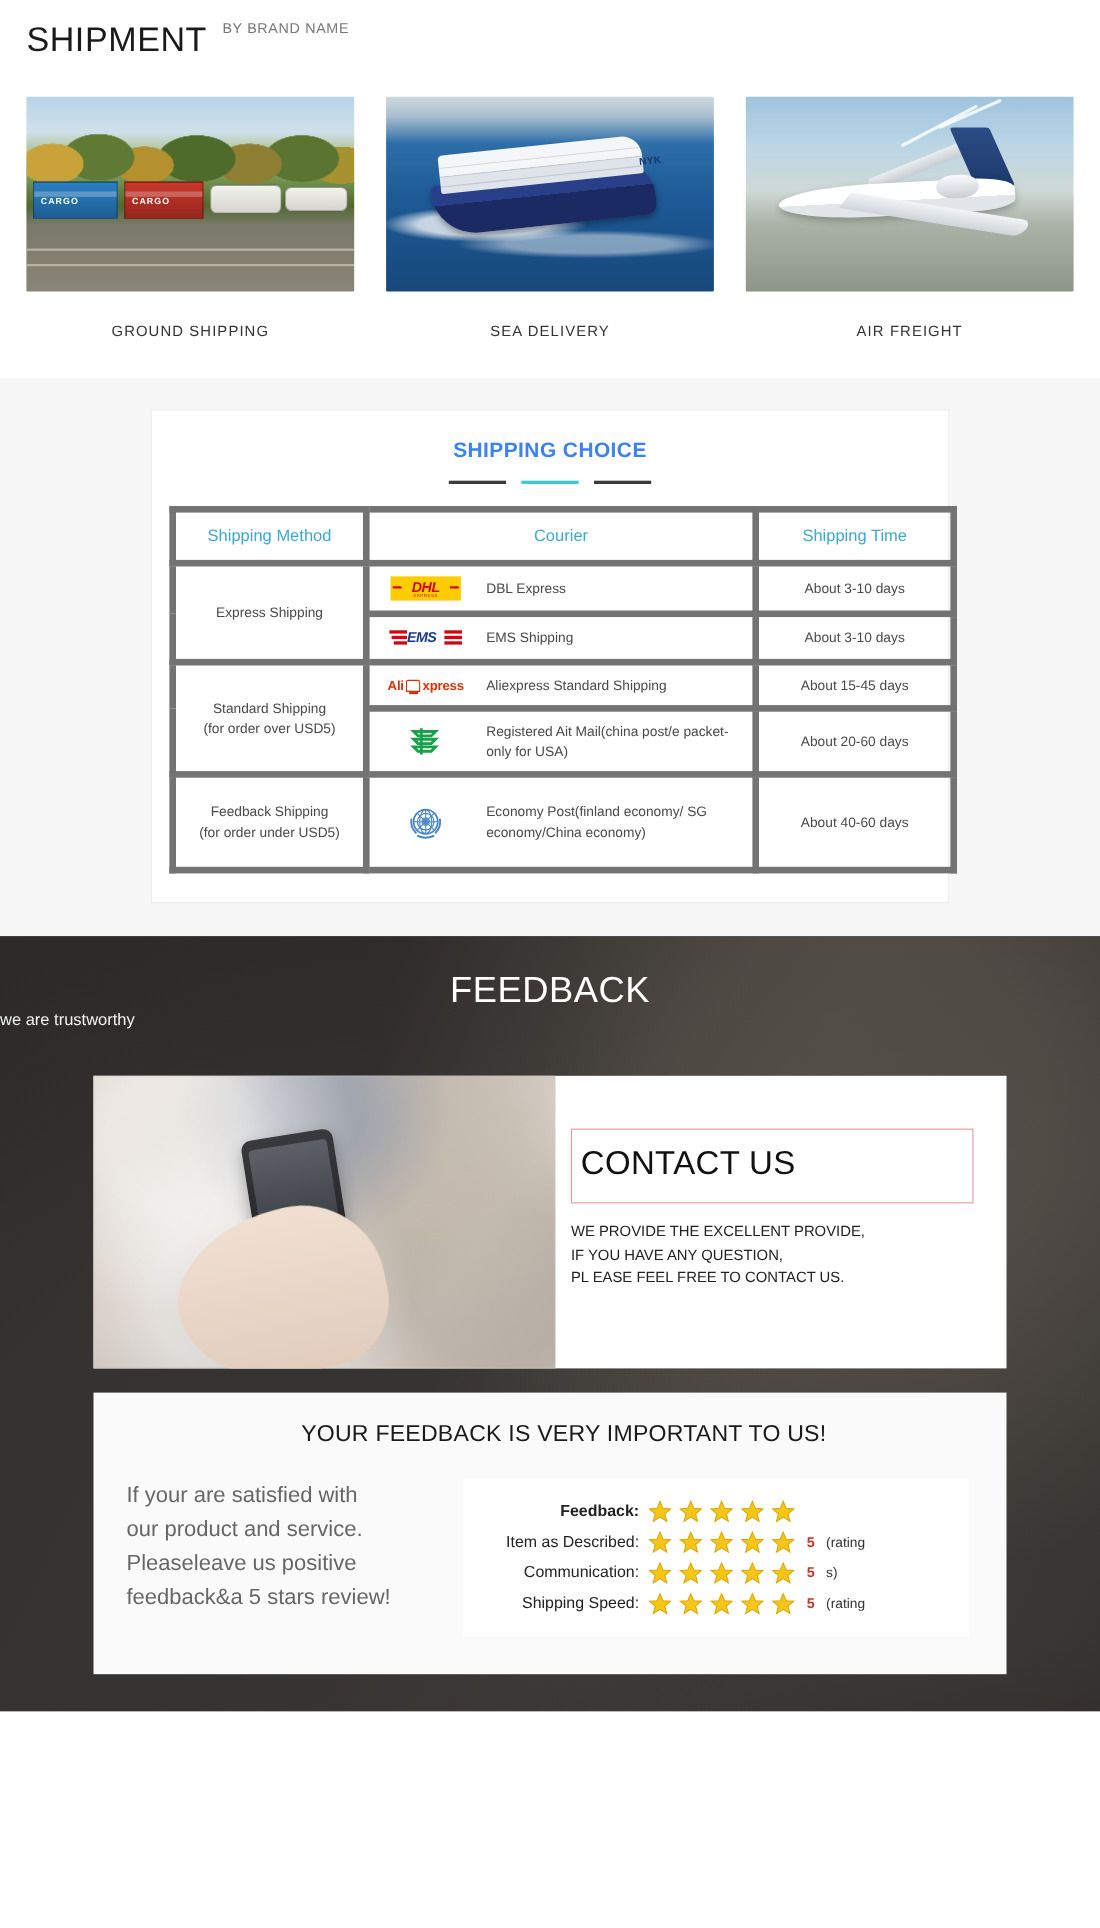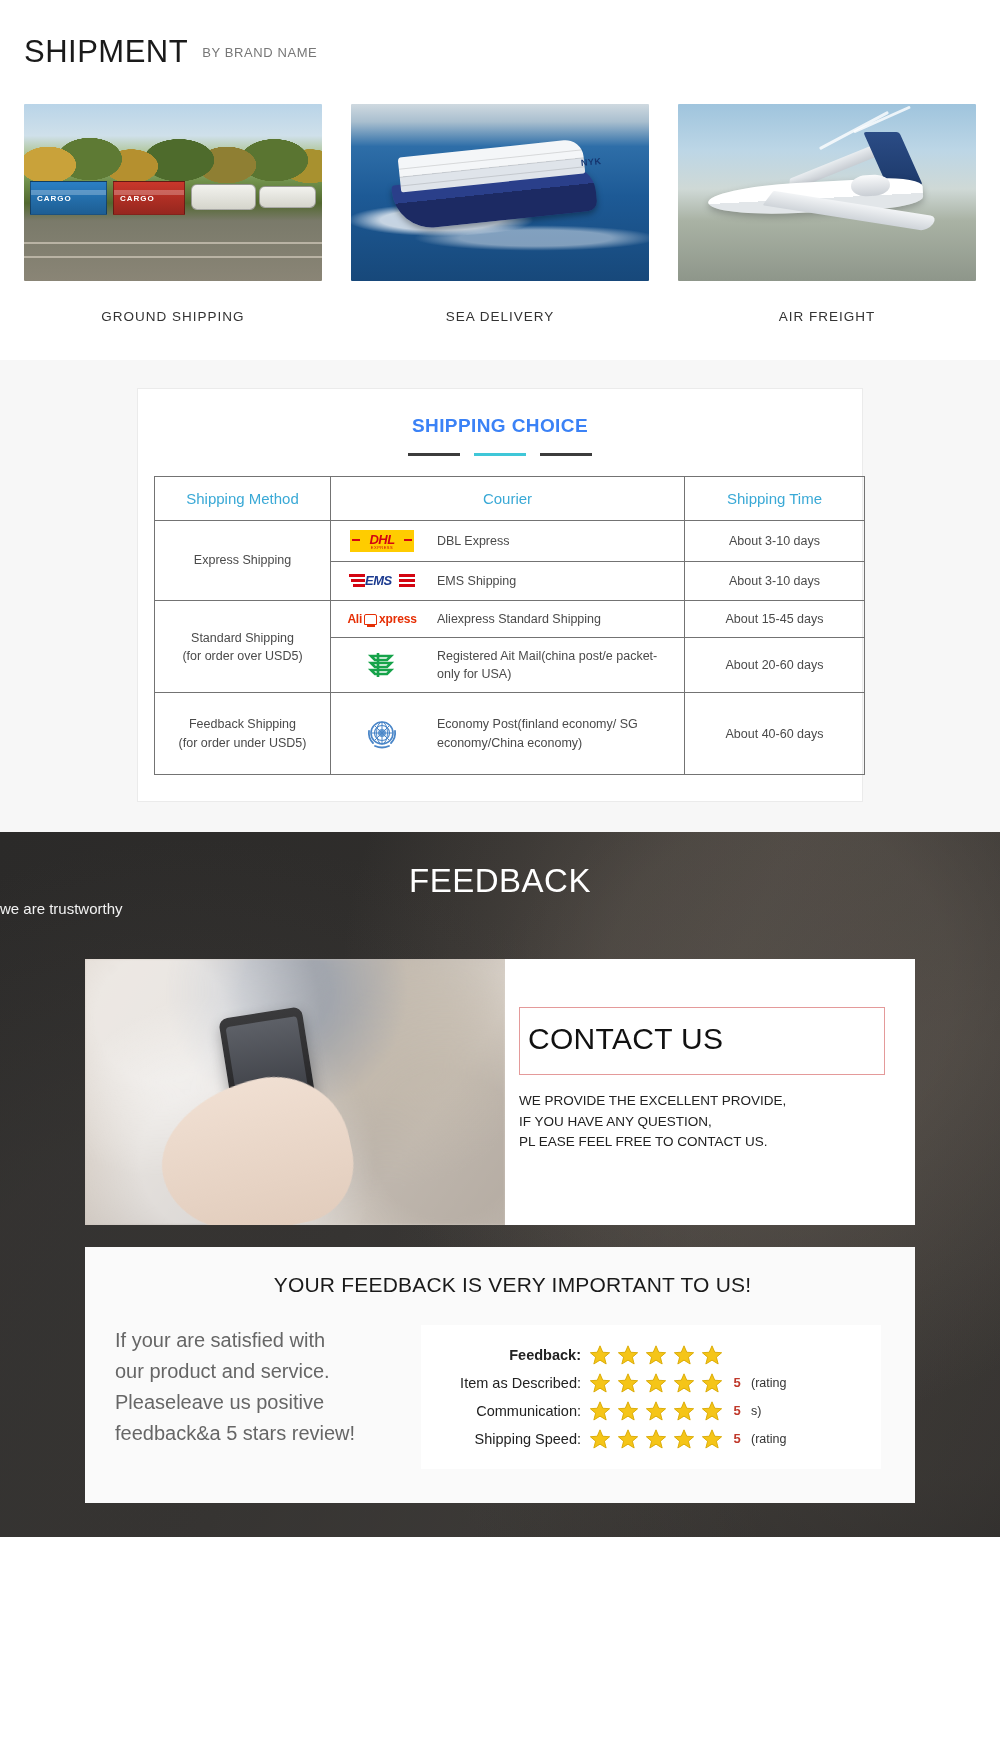--- a/index.html
+++ b/index.html
@@ -8,23 +8,22 @@
     font-family: "Liberation Sans", sans-serif;
     background: #ffffff;
     color: #333;
   }
   .page { width: 1000px; position: relative; }
 
   
   .header {
     padding: 18px 0 0 24px;
     display: flex;
-    align-items: center;
+    align-items: flex-start;
     gap: 14px;
-    margin-top: 16px;
   }
   .header-title {
     font-size: 31px;
     letter-spacing: 0.5px;
     color: #1a1a1a;
     font-weight: 400;
   }
   .header-sub {
     font-size: 13px;
     color: #777;
@@ -190,21 +189,21 @@
   .dash { width: 52px; height: 3px; background: #3c3c3c; }
   .dash.cyan { background: #3fc7d8; }
 
   table.ship-table {
     width: 710px;
     margin: 0 auto;
     border-collapse: collapse;
     table-layout: fixed;
   }
   table.ship-table td, table.ship-table th {
-    border: 1px solid #737373;
+    border: 6px solid #737373;
     font-weight: normal;
   }
   .th-cell {
     color: #3aa9d6;
     font-size: 15px;
     text-align: center;
     padding: 13px 4px;
   }
   .col-method { width: 176px; }
   .col-courier { width: 354px; }

